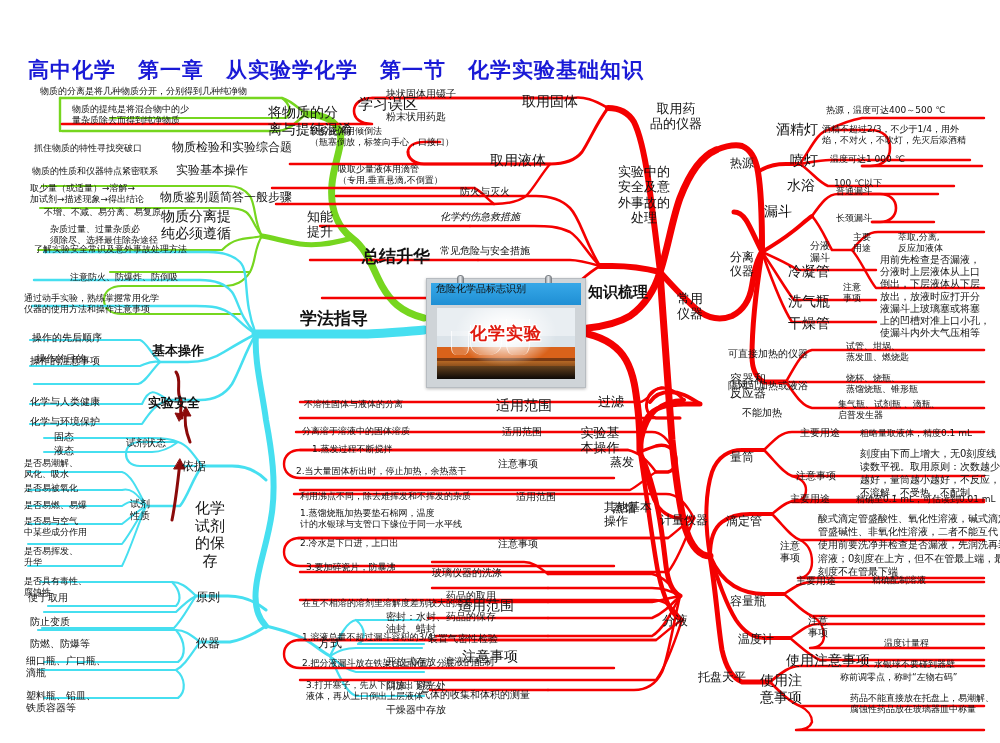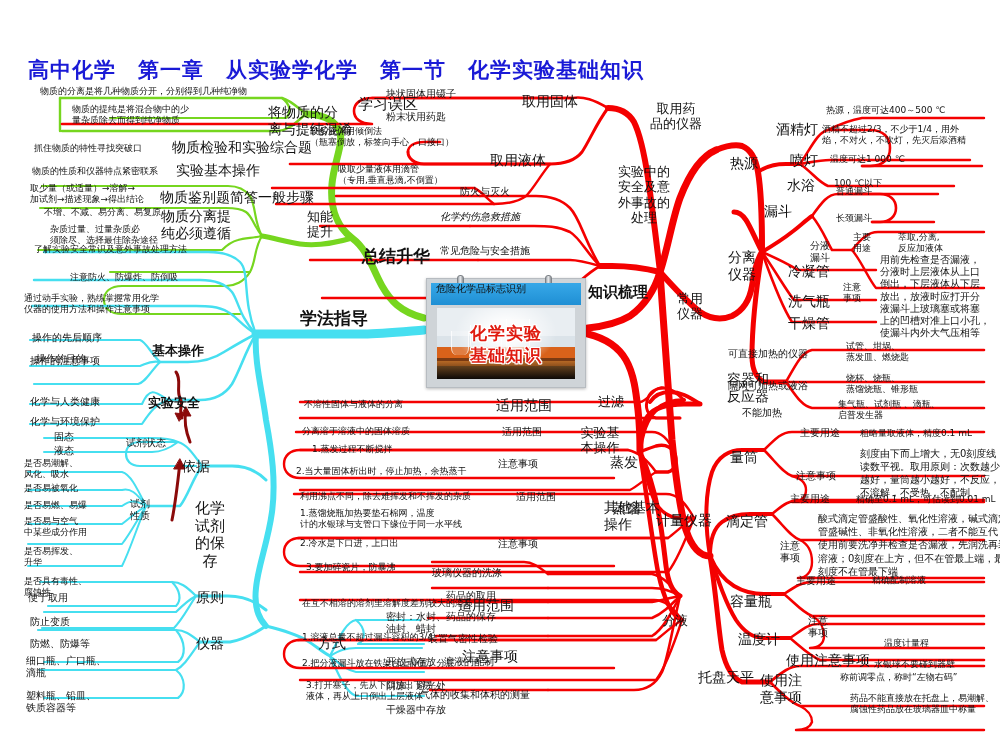--- a/index.html
+++ b/index.html
@@ -25,21 +25,21 @@
 
   
   .n{position:absolute;white-space:pre;line-height:1.18;color:#111;}
   .n.c{transform:translateX(-50%);text-align:center;}
 
   
   .s8 {font-size:10px;}
   .s9 {font-size:9px;}
   .s10{font-size:10px;}
   .s11{font-size:14px;}
-  .s12{font-size:14px;font-family:Liberation Serif, serif;}
+  .s12{font-size:12px;}
   .s13{font-size:13px;}
   .s15{font-size:15px;}
   .s17{font-size:17px;}
   .b{font-weight:bold;}
 
   
   #card{
     position:absolute;left:426px;top:278px;width:160px;height:110px;
     background:#cfd4d8;
     border:1px solid #b7bcc1;
@@ -312,21 +312,20 @@
       </div>
     <div class="bar"></div>
     <div class="photo">
       <div class="flaskC"></div>
         <div class="flaskA"></div>
         <div class="flaskB"></div>
       <div class="shine"></div>
     </div>
     <div class="ctext">
       <div>化学实验</div>
-      <div>基础知识</div>
     </div>
   </div>
 
   <div class="n s17 b c" style="left:396px;top:246px;">总结升华</div>
   <div class="n s15 c" style="left:388px;top:96px;">学习误区</div>
   <div class="n s13 c" style="left:320px;top:209px;">知能
 提升</div>
 
   <div class="n s11" style="left:268px;top:104px;">将物质的分
 离与提纯混淆</div>

